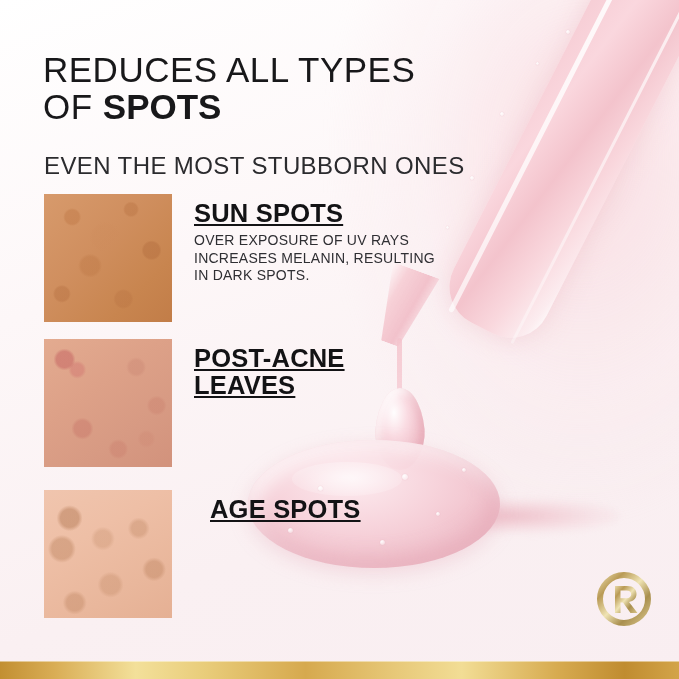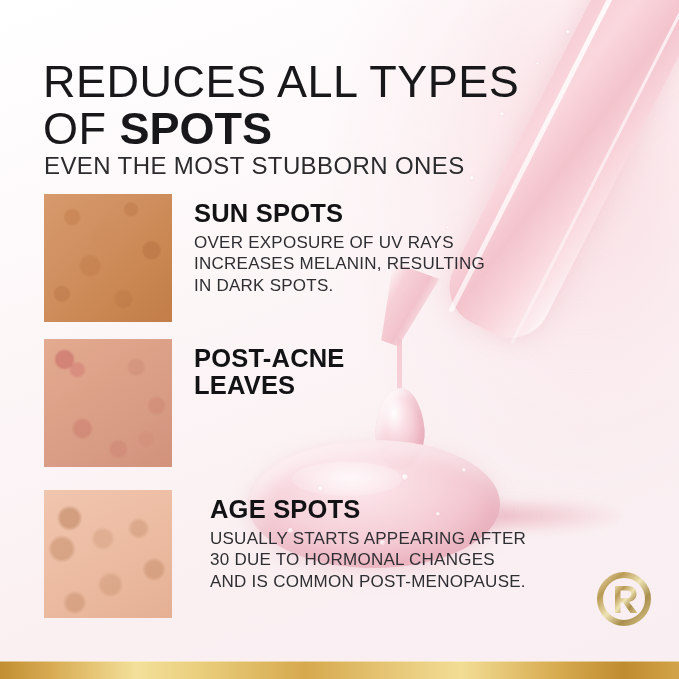--- a/index.html
+++ b/index.html
@@ -166,21 +166,21 @@
   .bub { position: absolute; border-radius: 50%;
          background: radial-gradient(circle at 35% 30%, rgba(255,255,255,0.95), rgba(255,255,255,0.12));
          box-shadow: 0 0 1px rgba(220,160,175,0.6); }
 
   
   .headline {
     position: absolute;
     left: 43px;
     top: 29px;
     width: 520px;
-    font-size: 45px;
+    font-size: 35px;
     line-height: 1.04;
     letter-spacing: 0.5px;
     color: #18181a;
     font-weight: 300;
     z-index: 5;
   }
   .headline .bold { font-weight: 800; letter-spacing: 0px; }
 
   .subhead {
     position: absolute;
@@ -259,23 +259,24 @@
     max-width: 330px;
   }
   .feat-title {
     font-size: 25.5px;
     font-weight: 800;
     letter-spacing: 0.2px;
     color: #131315;
     line-height: 1.06;
     margin: 0 0 5px 0;
     white-space: pre-line;
+    text-decoration: underline;
   }
   .feat-desc {
-    font-size: 17px;
+    font-size: 14px;
     font-weight: 300;
     letter-spacing: 0.25px;
     line-height: 1.26;
     color: #2f2f33;
     margin: 0;
     white-space: pre-line;
   }
 
   
   .logo {
@@ -358,23 +359,20 @@
 LEAVES</p>
     </div>
   </div>
 
   <div class="row row-3">
     <div class="swatch sw-age">
       <div class="grain"></div>
     </div>
     <div class="copy">
       <p class="feat-title">AGE SPOTS</p>
-      <p class="feat-desc">USUALLY STARTS APPEARING AFTER
-30 DUE TO HORMONAL CHANGES
-AND IS COMMON POST-MENOPAUSE.</p>
     </div>
   </div>
 
   <svg class="logo" viewBox="0 0 56 56">
     <defs>
       <linearGradient id="goldg" x1="0" y1="0" x2="1" y2="1">
         <stop offset="0%" stop-color="#e8d9a8"></stop>
         <stop offset="22%" stop-color="#b99a55"></stop>
         <stop offset="48%" stop-color="#efe3b4"></stop>
         <stop offset="72%" stop-color="#a98f4e"></stop>

